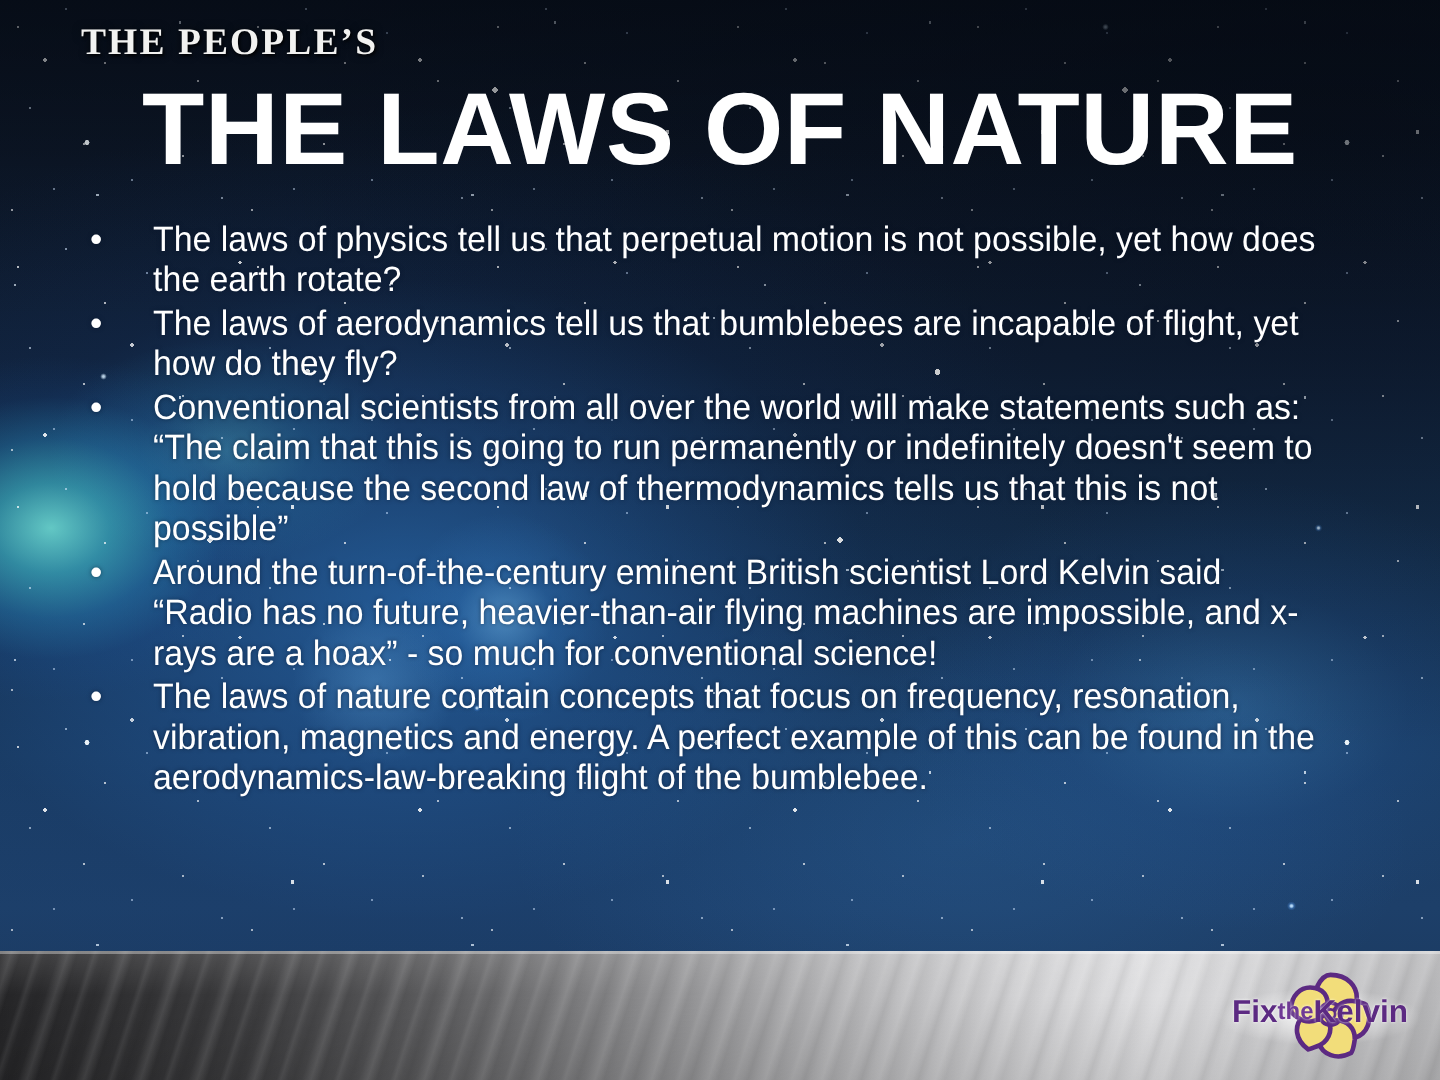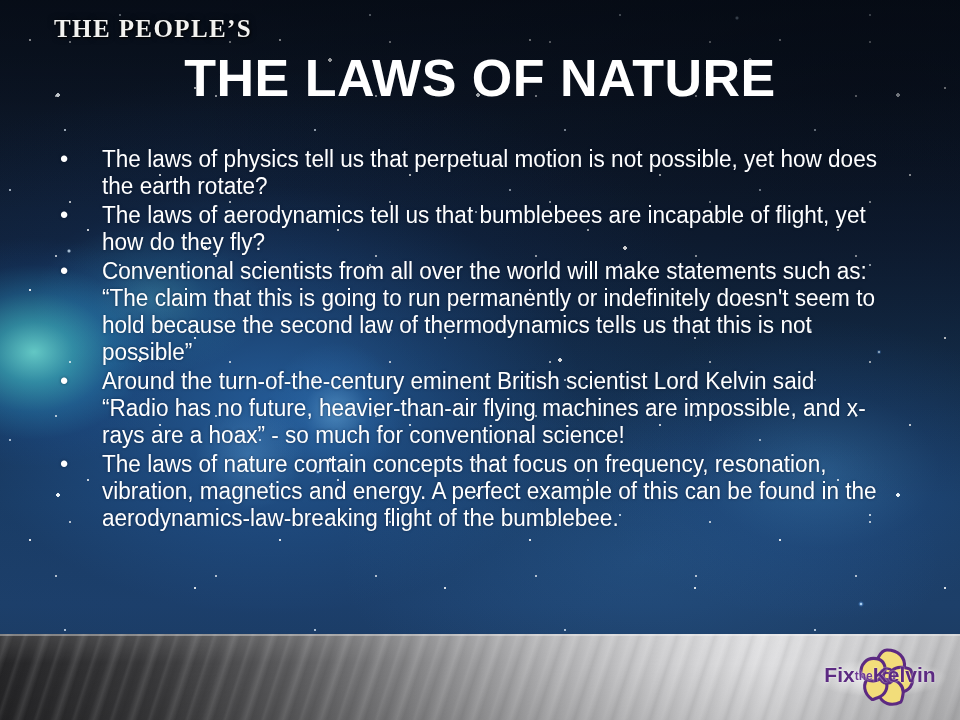--- a/index.html
+++ b/index.html
@@ -158,21 +158,21 @@
   
   .title {
     position: absolute;
     left: 0;
     right: 0;
     top: 52px;
     text-align: center;
     color: #ffffff;
     font-family: "Liberation Sans", sans-serif;
     font-weight: bold;
-    font-size: 52px;
+    font-size: 68px;
     line-height: 1;
     letter-spacing: 0.5px;
     white-space: nowrap;
   }
 
   
   .body {
     position: absolute;
     left: 52px;
     top: 146px;
@@ -298,21 +298,21 @@
     text-align: center;
     font-family: "Liberation Sans", sans-serif;
     font-weight: bold;
     font-size: 21px;
     line-height: 24px;
     color: #5c2a82;
     white-space: nowrap;
     text-shadow: 0 0 2px rgba(255,255,255,0.9);
   }
   .logo-word .small {
-    font-size: 12px;
+    font-size: 16px;
     color: #6f3a95;
     vertical-align: 2px;
     letter-spacing: 0;
   }
 </style>
 </head>
 <body>
 
 <div id="slide">
 

